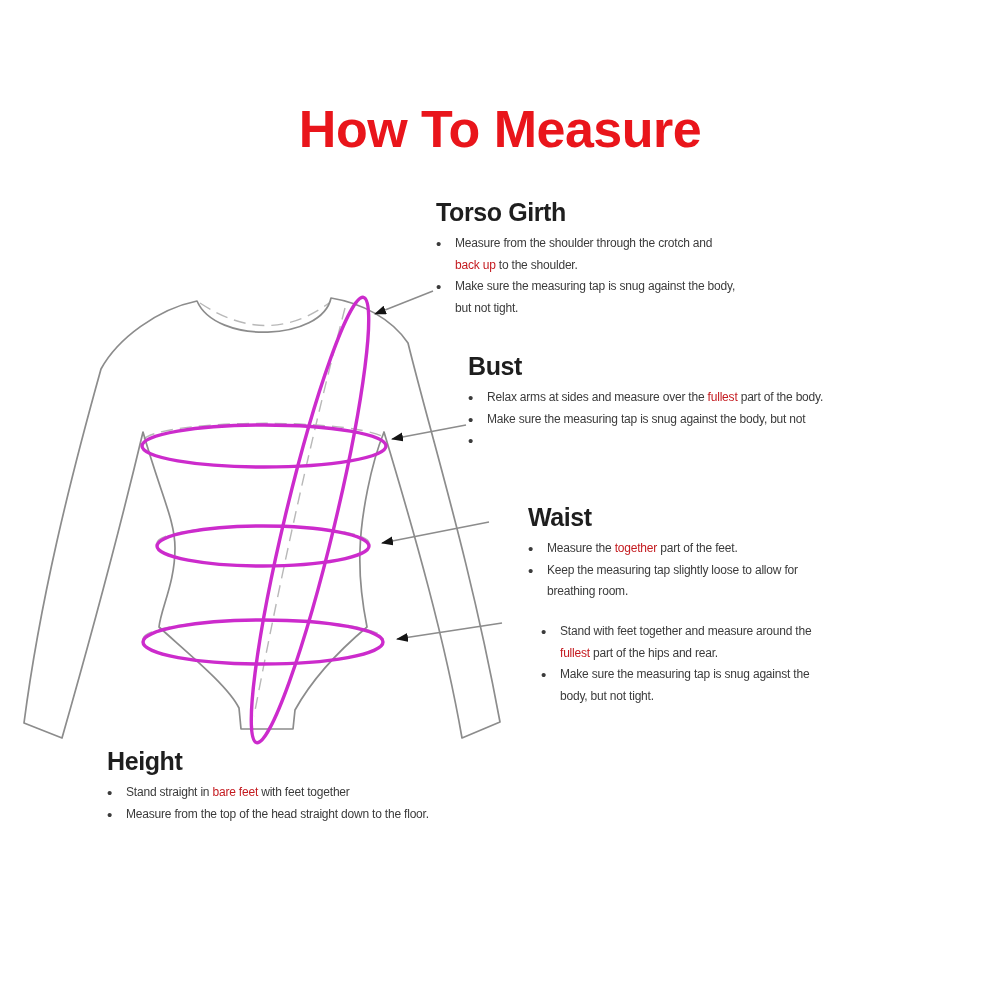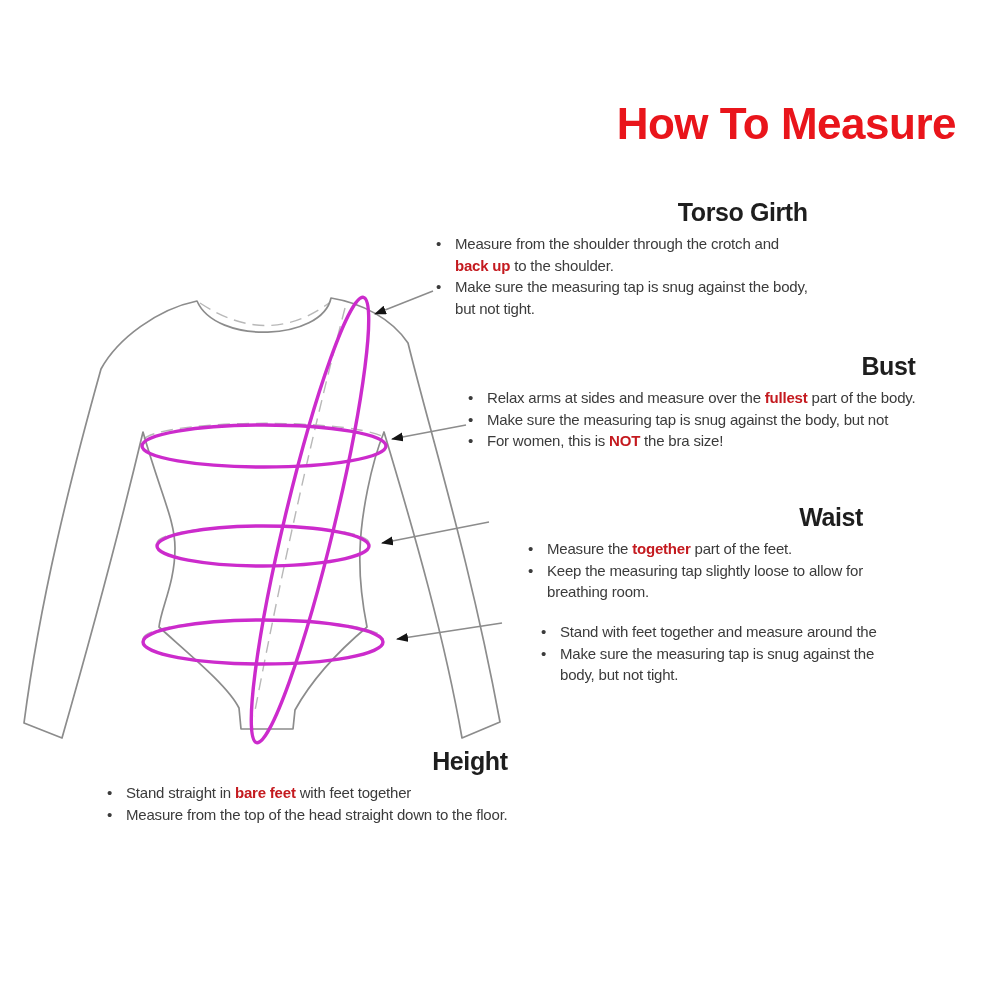--- a/index.html
+++ b/index.html
@@ -26,45 +26,45 @@
     position:absolute;left:0;top:0;width:1000px;height:1000px;
     pointer-events:none;z-index:0;
   }
   .outline path{fill:none;stroke:var(--outline-c);stroke-width:1.7;stroke-linejoin:round}
   .dashed path{fill:none;stroke:var(--dashed-c);stroke-width:1.4;stroke-dasharray:12 7}
   .magenta ellipse{fill:none;stroke:var(--magenta-c);stroke-width:3.4}
   .arrows path{fill:none;stroke:var(--arrow-c);stroke-width:1.5}
   #ah path{fill:var(--arrowhead-c)}
   .page-title{
     position:absolute;left:0;top:99px;width:956px;
-    text-align:right;
-    font-size:44px;font-weight:bold;letter-spacing:-0.5px;
+    text-align:center;
+    font-size:52px;font-weight:bold;letter-spacing:-0.5px;
     color:var(--title-red);
     z-index:2;
     padding-left:44px;
   }
   .section{position:absolute;z-index:2}
   #sec-torso-girth{left:436px;top:197px}
   #sec-bust{left:468px;top:351px}
   #sec-waist{left:528px;top:502px}
   #sec-hips{left:541px;top:621px}
   #sec-height{left:107px;top:746px}
   .sec-heading{
     font-size:25px;font-weight:bold;line-height:30px;margin-bottom:6px;
-    color:var(--heading-c);letter-spacing:-0.4px;white-space:nowrap;text-align:right;
+    color:var(--heading-c);letter-spacing:-0.4px;white-space:nowrap;
   }
   .bullet{display:flex;align-items:flex-start}
   .bullet .marker{
     flex:0 0 19px;font-size:15.2px;line-height:21.5px;color:var(--body-c);
   }
   .bullet .line{
-    font-size:15px;line-height:21.5px;color:var(--body-c);
+    font-size:12px;line-height:21.5px;color:var(--body-c);
     letter-spacing:-0.2px;white-space:nowrap;
   }
-  .kw{color:var(--kw-red);font-weight:bold}
+  .kw{color:var(--kw-red);font-weight:normal}
 </style>
 </head>
 <body>
 
 <svg id="figure-svg" viewBox="0 0 1000 1000" aria-hidden="true">
   <defs>
     <marker id="ah" markerWidth="14" markerHeight="11" refX="11" refY="4.5" orient="auto" markerUnits="userSpaceOnUse">
       <path d="M0,0 L12,4.5 L0,9 Z"></path>
     </marker>
   </defs>
@@ -148,23 +148,20 @@
         </div>
       </div>
       <div class="bullet">
         <span class="marker">•</span>
         <div>
           <div class="line"><span>Make sure the measuring tap is snug against the body, but not</span></div>
         </div>
       </div>
       <div class="bullet">
         <span class="marker">•</span>
-        <div>
-          <div class="line"><span>For women, this is </span><span class="kw">NOT</span><span> the bra size!</span></div>
-        </div>
       </div>
     </div>
 </div>
 
 <div class="section" id="sec-waist">
   <div class="sec-heading">Waist</div>
   <div class="bullets">
       <div class="bullet">
         <span class="marker">•</span>
         <div>
@@ -180,20 +177,21 @@
       </div>
     </div>
 </div>
 
 <div class="section" id="sec-hips">
   <div class="bullets">
       <div class="bullet">
         <span class="marker">•</span>
         <div>
           <div class="line"><span>Stand with feet together and measure around the</span></div>
+          <div class="line"><span class="kw">fullest</span><span> part of the hips and rear.</span></div>
         </div>
       </div>
       <div class="bullet">
         <span class="marker">•</span>
         <div>
           <div class="line"><span>Make sure the measuring tap is snug against the</span></div>
           <div class="line"><span>body, but not tight.</span></div>
         </div>
       </div>
     </div>

